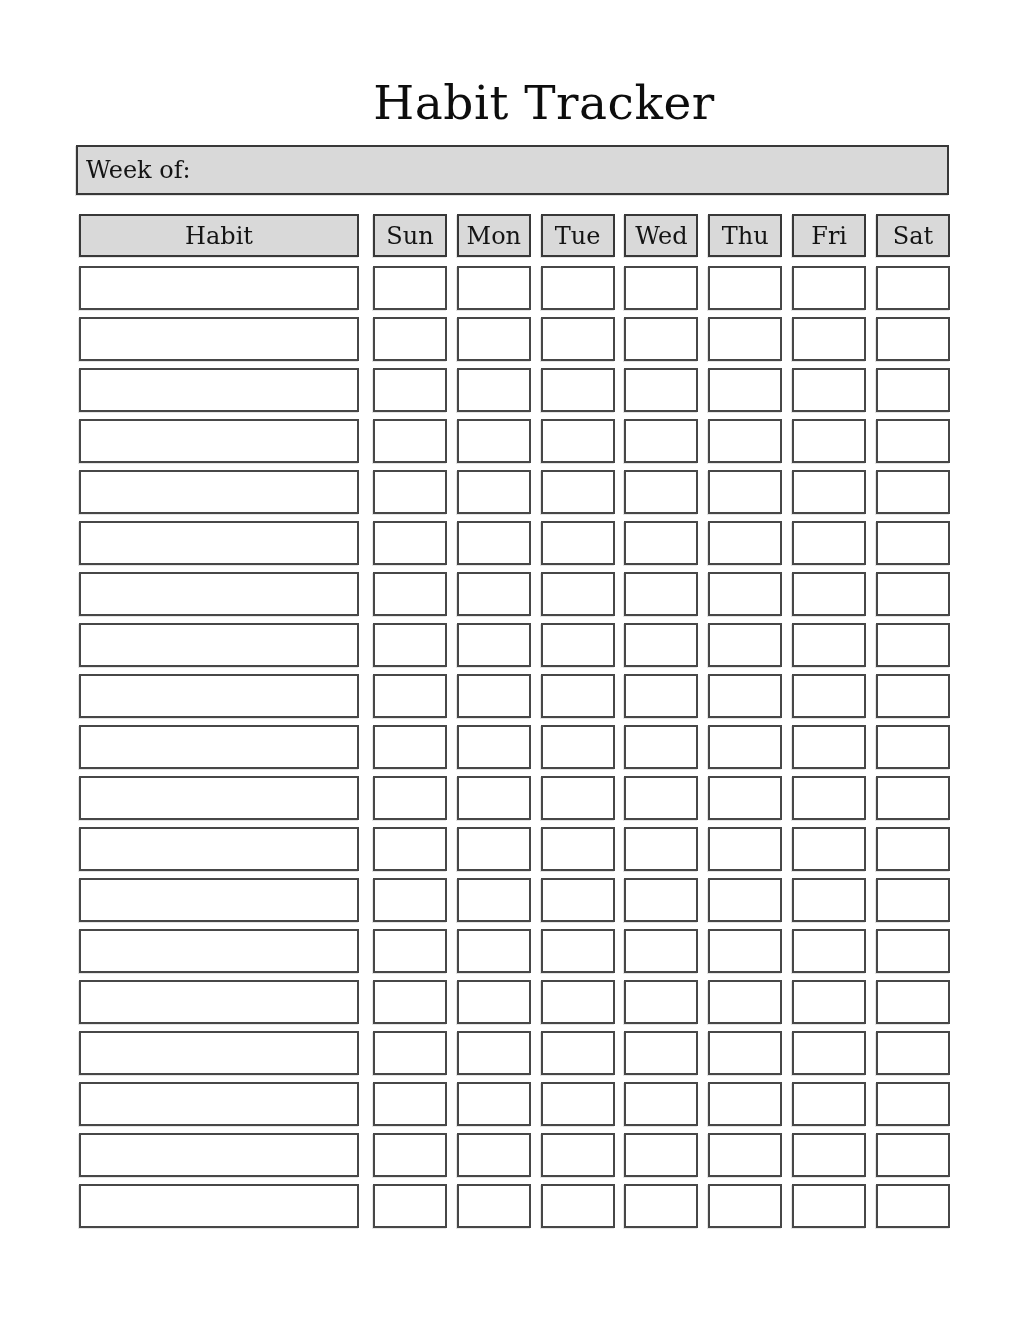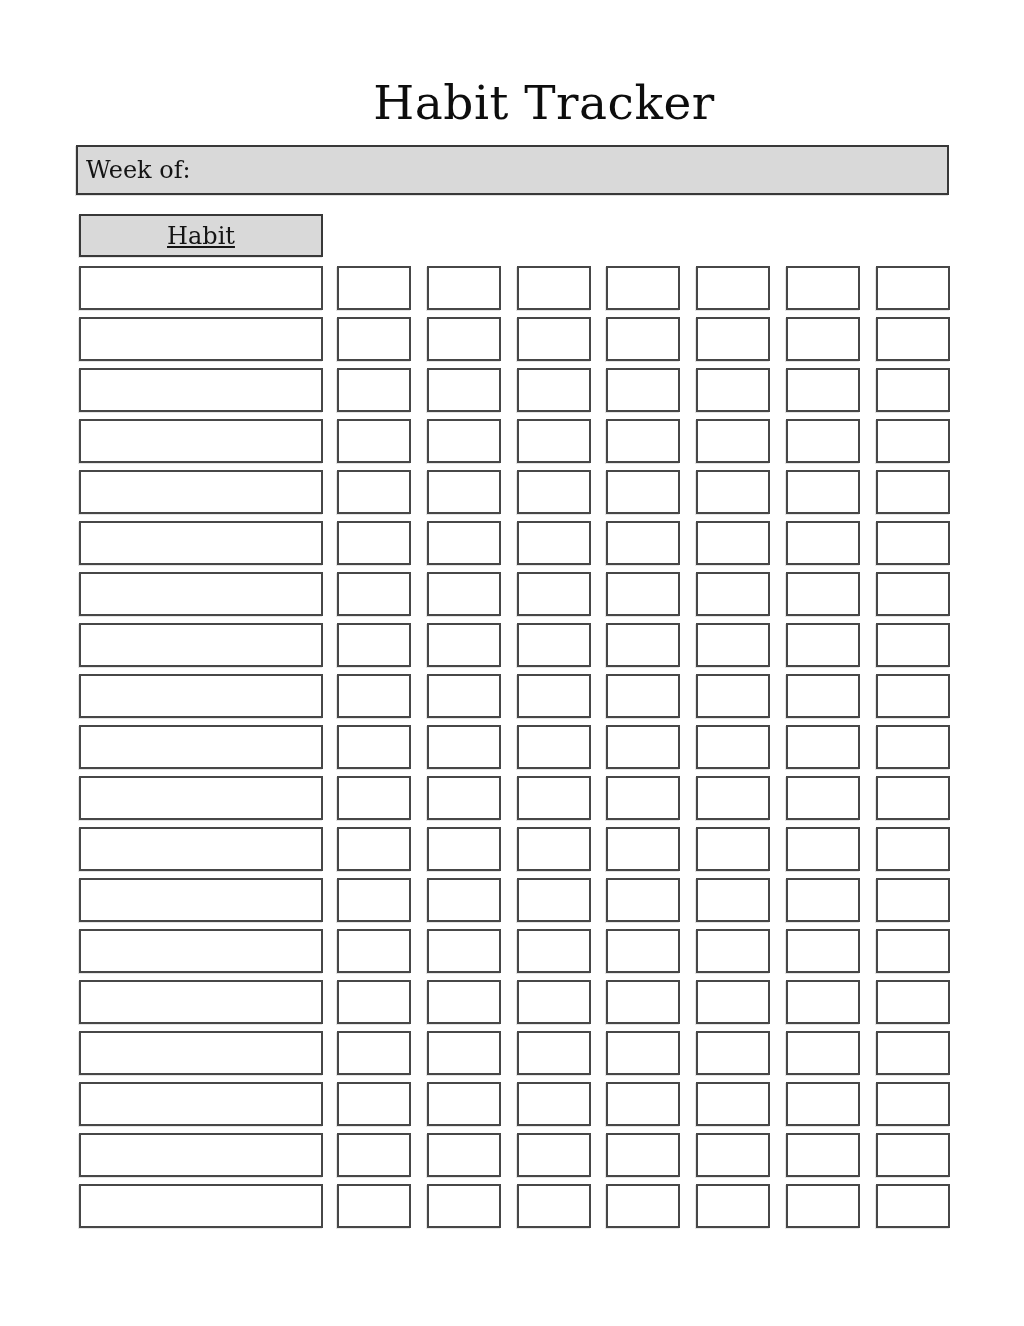--- a/index.html
+++ b/index.html
@@ -41,21 +41,21 @@
     border: 2px solid var(--border-row, #474747);
     background: #ffffff;
     box-shadow: -1px 1px 0 rgba(0,0,0,0.10);
   }
   .hdr {
     background: var(--header-fill, #d9d9d9);
     border-color: var(--border-dark, #383838);
     display: flex; align-items: center; justify-content: center;
     font-size: 24px; color: #141414;
   }
-  .habit-col { width: 244px; height: 100%; text-decoration: underline; }
+  .habit-col { width: 280px; height: 100%; }
   .days {
     flex: 1; margin-left: 14px;
     display: flex; justify-content: space-between;
   }
   .day-col { width: 74px; height: 100%; }
 
   .rows { margin-top: 9px; display: flex; flex-direction: column; gap: 7px; }
   .row { display: flex; height: 44px; }
 </style>
 </head>
@@ -65,20 +65,29 @@
 
   <h1 class="title">Habit Tracker</h1>
 
   <div class="week-bar">
     <span class="label">Week of:</span>
   </div>
 
   <div class="table-area">
     <div class="header-row">
       <div class="cell hdr habit-col">Habit</div>
+      <div class="days">
+          <div class="cell hdr day-col">Sun</div>
+          <div class="cell hdr day-col">Mon</div>
+          <div class="cell hdr day-col">Tue</div>
+          <div class="cell hdr day-col">Wed</div>
+          <div class="cell hdr day-col">Thu</div>
+          <div class="cell hdr day-col">Fri</div>
+          <div class="cell hdr day-col">Sat</div>
+        </div>
     </div>
 
     <div class="rows">
         <div class="row">
           <div class="cell habit-col"></div>
           <div class="days">
             <div class="cell day-col"></div>
             <div class="cell day-col"></div>
             <div class="cell day-col"></div>
             <div class="cell day-col"></div>

